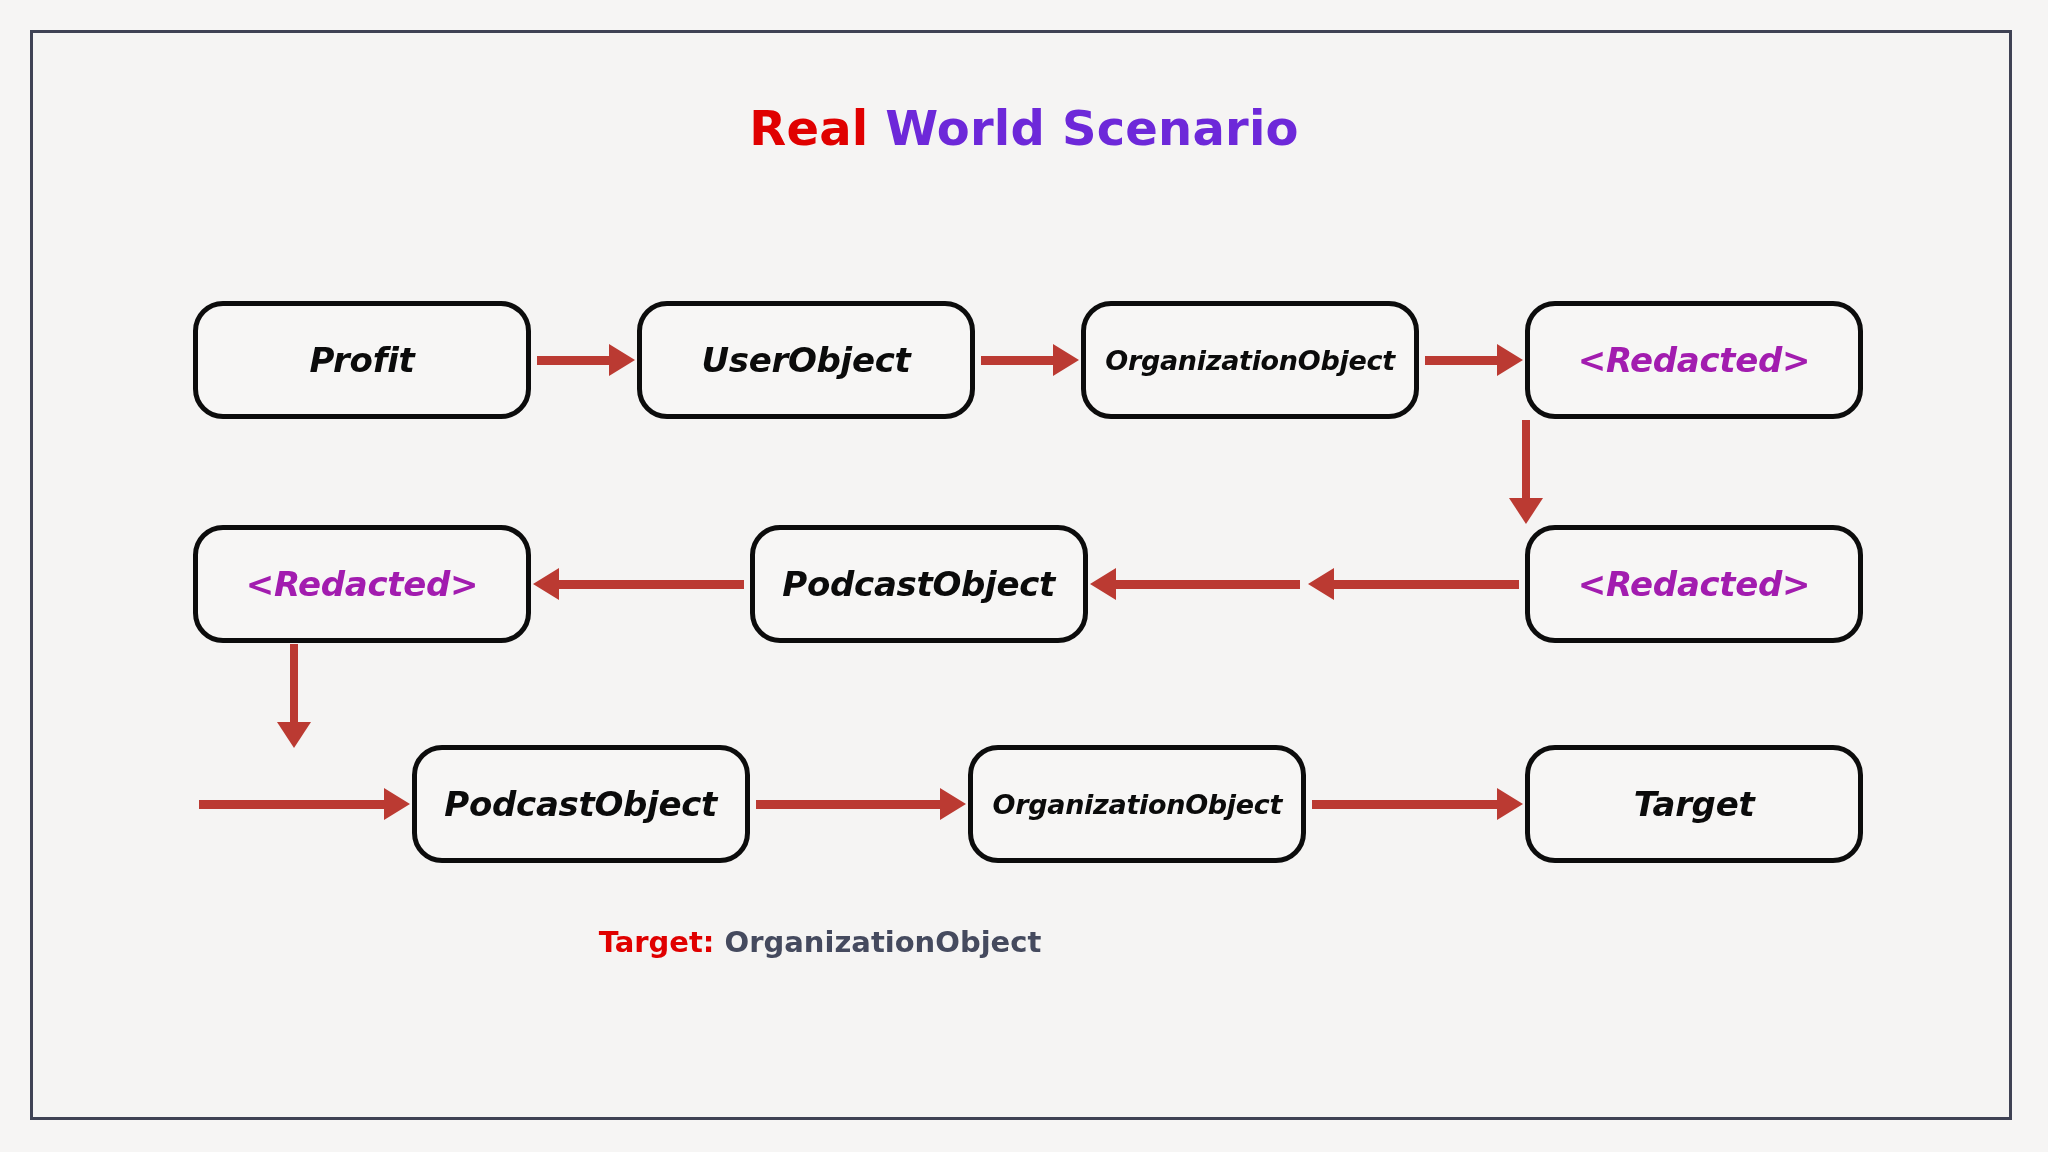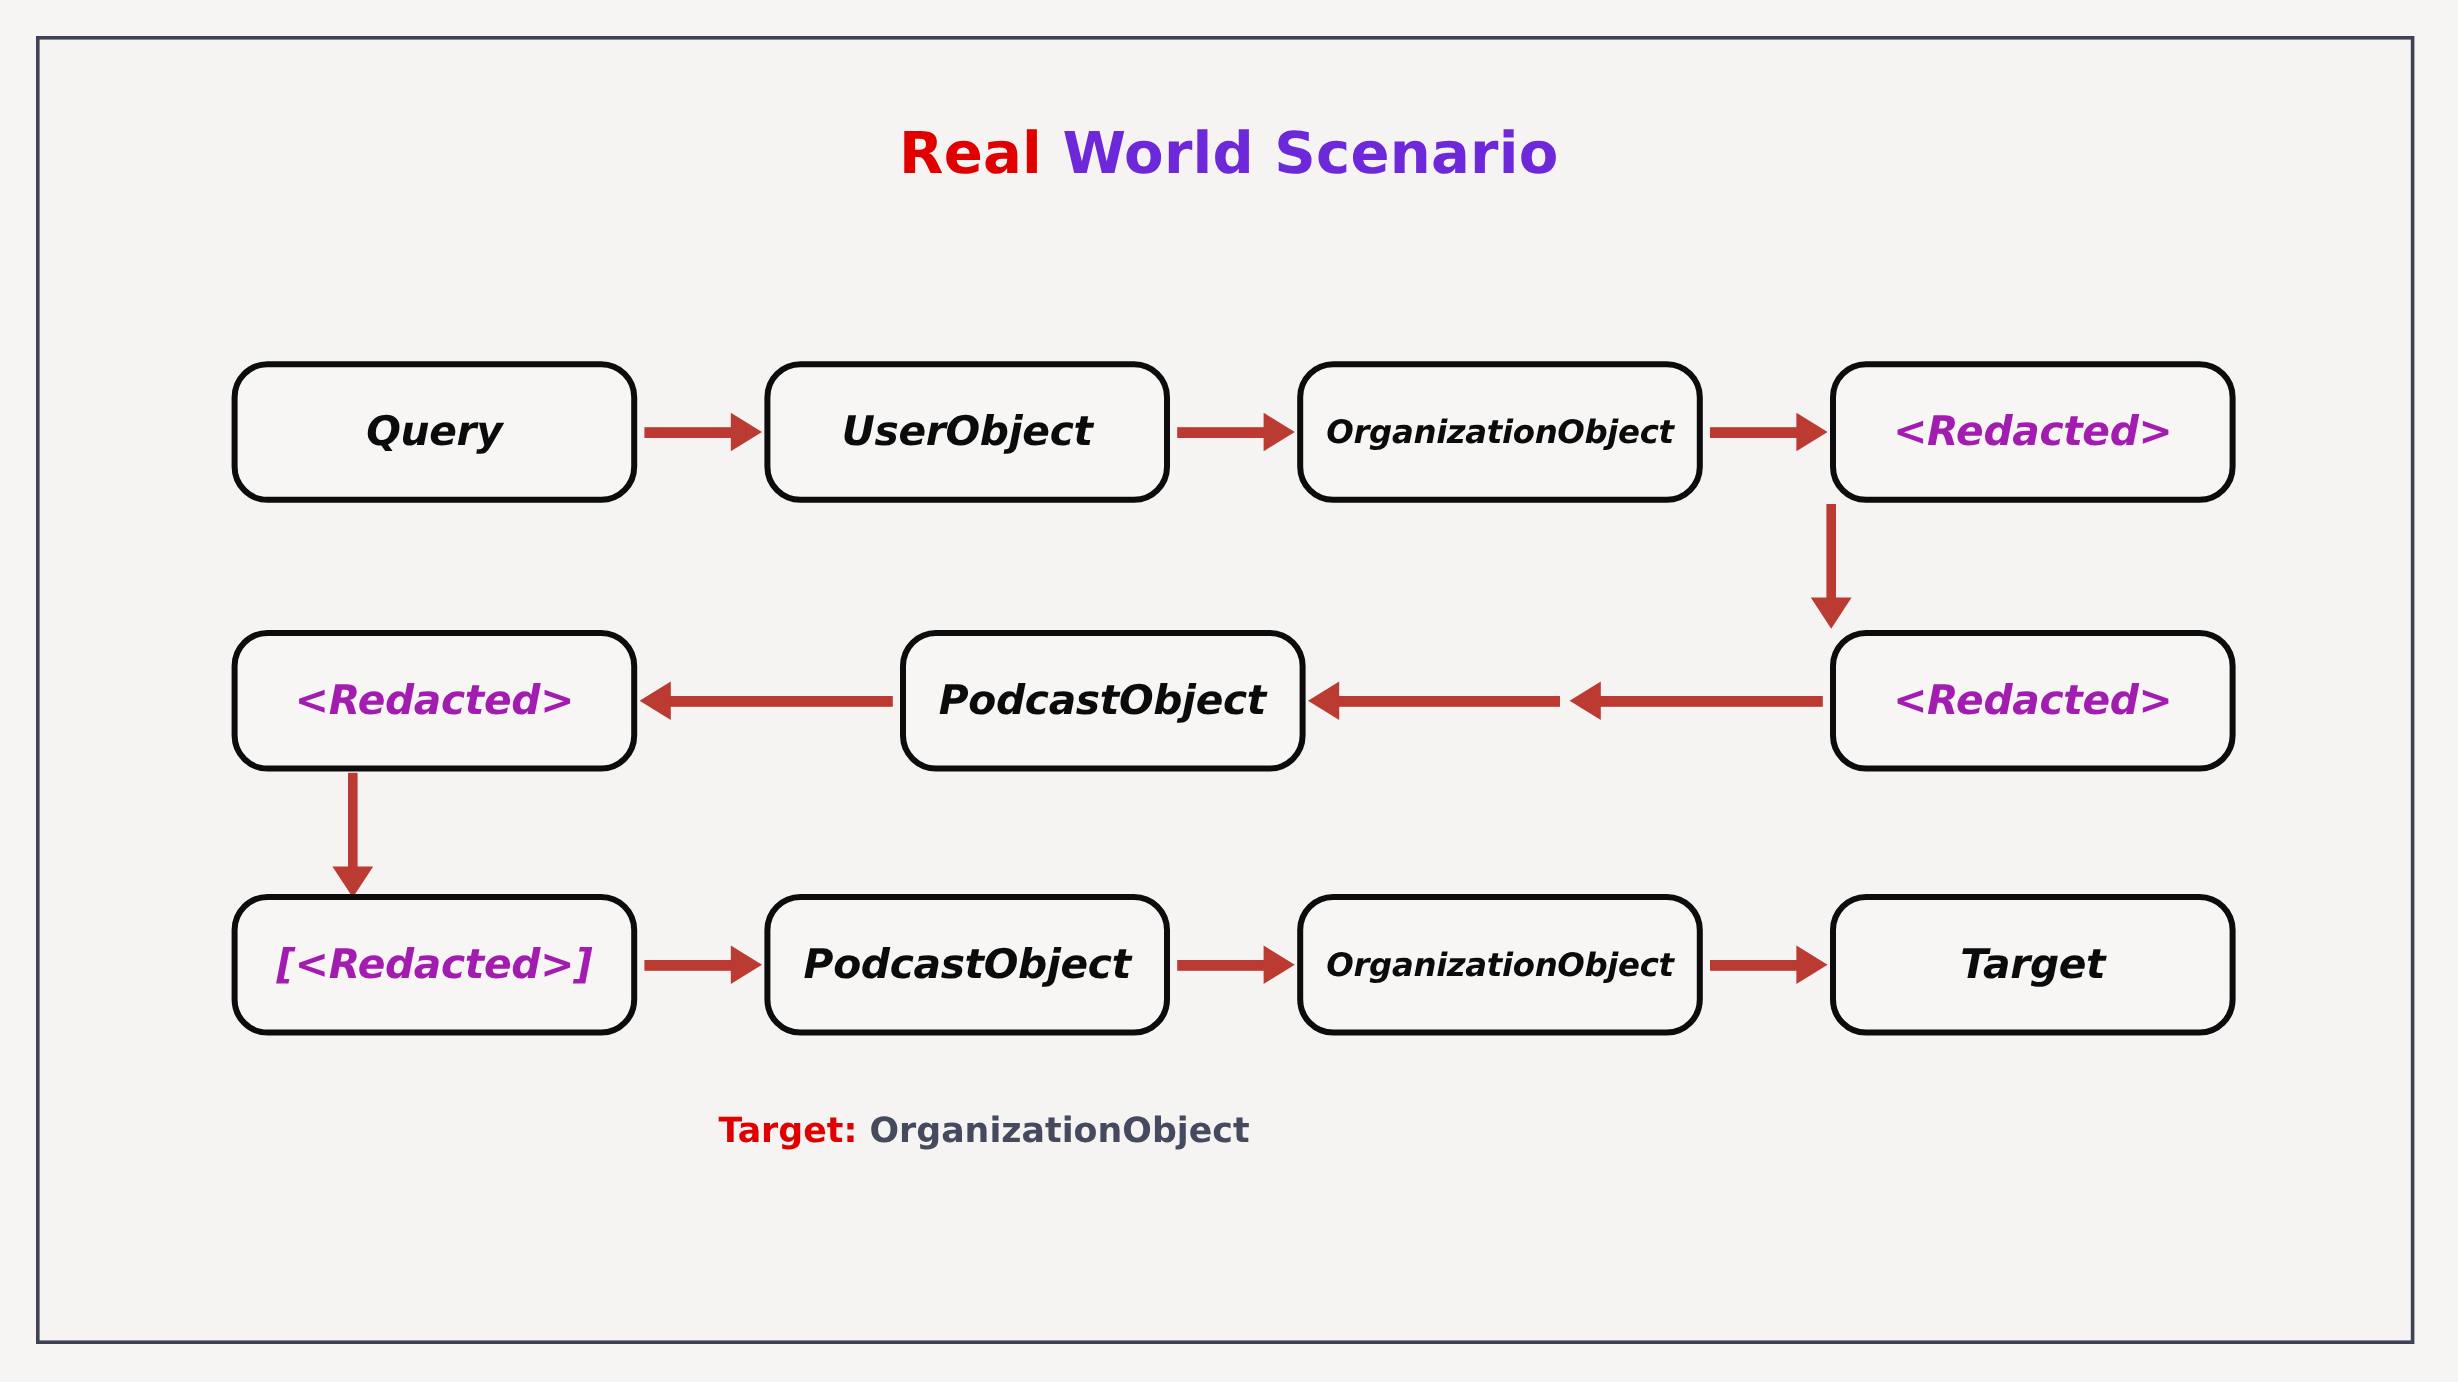--- a/index.html
+++ b/index.html
@@ -181,21 +181,21 @@
   <div class="outer-frame"></div>
 
   <div class="title">
     <span class="accent">Real</span><span class="rest"> World Scenario</span>
   </div>
 
   <div class="grid">
 
     <div class="row row-0">
       <div class="node">
-        <span class="label">Query</span>
+        <span class="label">Profit</span>
       </div>
       <div class="hconn right">
         <div class="shaft"></div>
           <div class="head"></div>
       </div>
       <div class="node">
         <span class="label">UserObject</span>
       </div>
       <div class="hconn right">
         <div class="shaft"></div>
@@ -241,23 +241,20 @@
         <span class="label redacted">&lt;Redacted&gt;</span>
       </div>
     </div>
 
     <div class="vconn vconn-left">
       <div class="shaft"></div>
         <div class="head"></div>
     </div>
 
     <div class="row row-2">
-      <div class="node">
-        <span class="label redacted">[&lt;Redacted&gt;]</span>
-      </div>
       <div class="hconn right">
         <div class="shaft"></div>
           <div class="head"></div>
       </div>
       <div class="node">
         <span class="label">PodcastObject</span>
       </div>
       <div class="hconn right">
         <div class="shaft"></div>
           <div class="head"></div>

